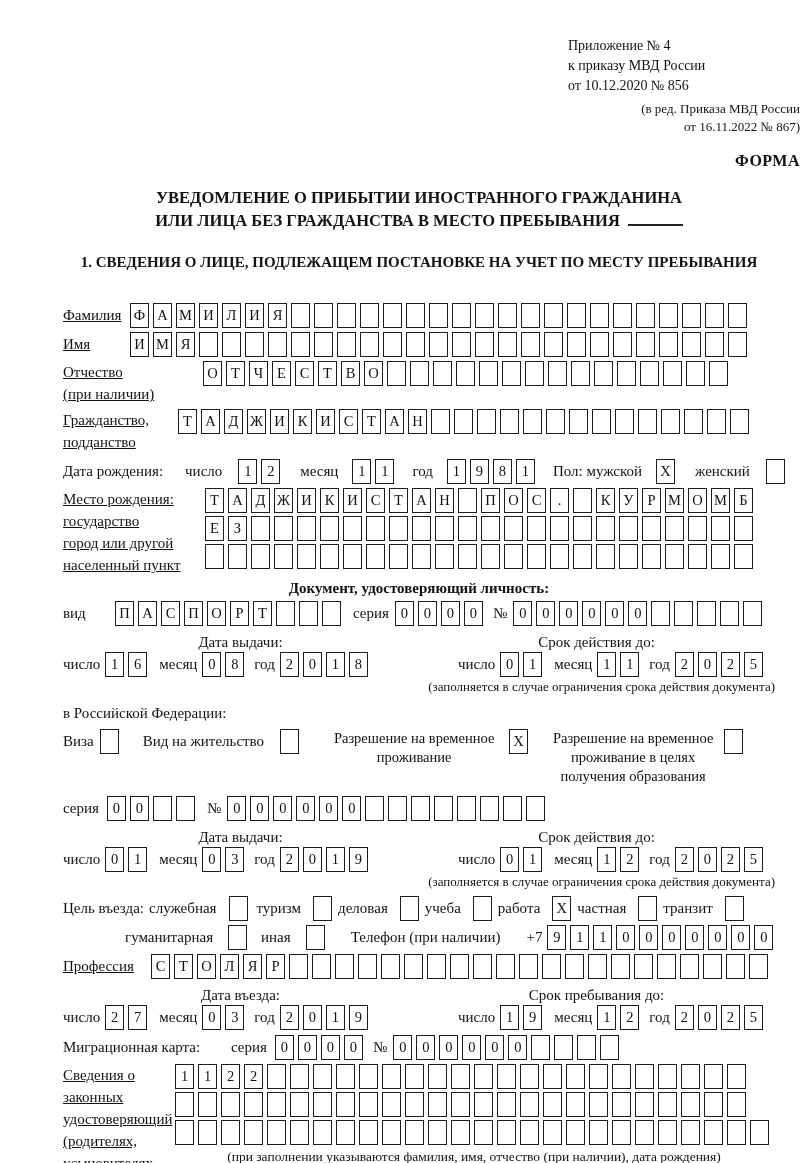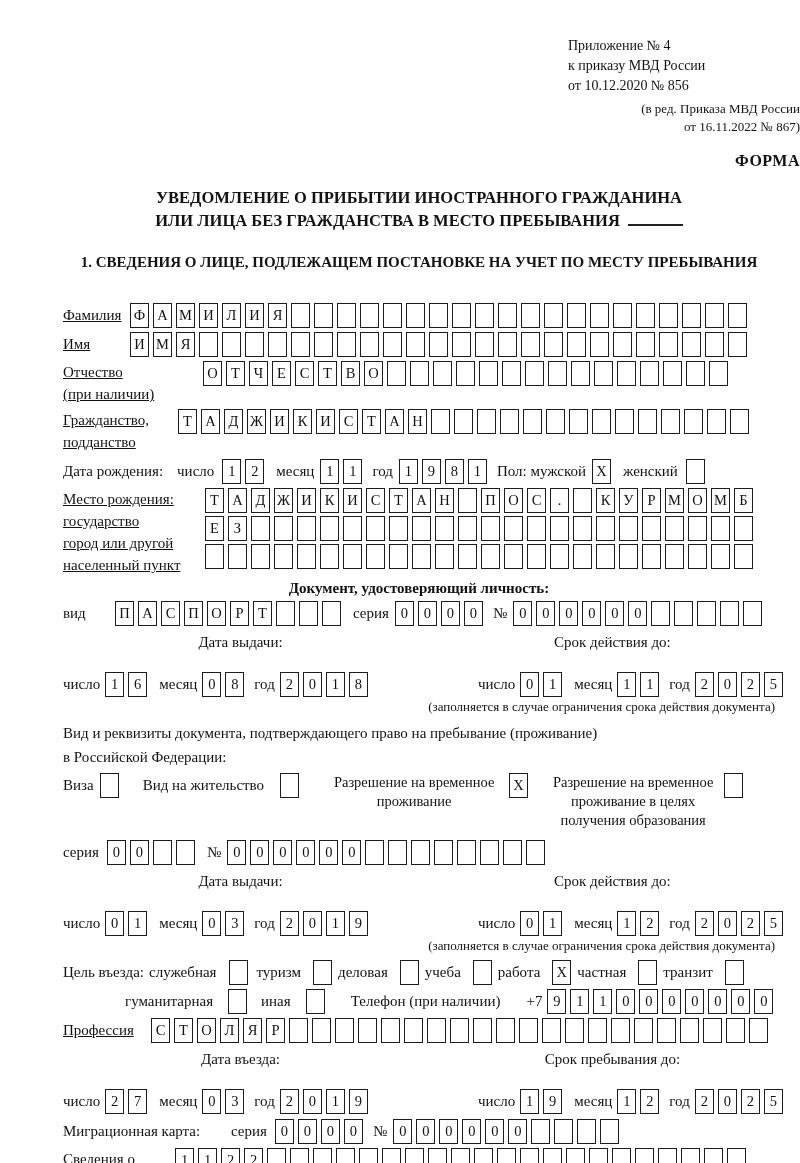--- a/index.html
+++ b/index.html
@@ -21,21 +21,21 @@
           width:19px; height:25px; border:1.5px solid #1c1c1c; margin-right:4px;
           font-size:14.5px; line-height:1; flex:0 0 auto; }
   .cells { display:inline-flex; flex-wrap:nowrap; }
   .frow { display:flex; align-items:flex-start; margin-bottom:4px; }
   .lblcol { flex:0 0 auto;text-decoration:underline; }
   .lblcol div { font-size:15px; line-height:22px; }
   .cellrows .cells { display:flex; margin-bottom:3px; }
 
   .gap6 { margin-right:6px; } .gap8 { margin-right:8px; } .gap14 { margin-right:14px; }
 
-  .dates { display:grid; grid-template-columns:355px 1fr; margin-top:6px;gap:20px; }
+  .dates { display:grid; grid-template-columns:355px 1fr; margin-top:6px; }
   .dates .dhead { text-align:center; font-size:15px; line-height:20px; }
   .dates .dgrp { display:flex; align-items:center; }
   .dates .dgrp .lbl { margin-right:5px; }
   .note { text-align:right; font-size:13px; line-height:17px; margin-top:1px; margin-bottom:6px; }
 
   .intro { font-size:15px; line-height:24px; }
   .visa-row { display:flex; align-items:flex-start; margin-top:4px; margin-bottom:10px; }
   .optwrap { font-size:14.5px; line-height:19px; text-align:center; }
   .cbox { margin-left:6px; }
 
@@ -195,21 +195,21 @@
         <span class="cell"></span>
         <span class="cell"></span>
         <span class="cell"></span>
         <span class="cell"></span>
         <span class="cell"></span>
         <span class="cell"></span>
         <span class="cell"></span>
       </span>
   </div>
 
-  <div class="frow" style="align-items:center; margin-top:6px;">
+  <div class="frow" style="align-items:center; margin-top:6px;gap:8px;">
     <span class="lbl gap14">Дата рождения:</span>
     <span class="lbl gap8">число</span>
     <span class="cells gap8">
         <span class="cell">1</span>
         <span class="cell">2</span>
       </span>
     <span class="lbl gap6">месяц</span>
     <span class="cells gap6">
         <span class="cell">1</span>
         <span class="cell">1</span>
@@ -392,21 +392,20 @@
       <span class="cells">
           <span class="cell">2</span>
           <span class="cell">0</span>
           <span class="cell">2</span>
           <span class="cell">5</span>
         </span>
     </div>
   </div>
   <div class="note">(заполняется в случае ограничения срока действия документа)</div>
 
-  <div class="intro">Вид и реквизиты документа, подтверждающего право на пребывание (проживание)</div>
   <div class="intro">в Российской Федерации:</div>
 
   <div class="visa-row">
     <span class="lbl">Виза</span>
     <span class="cell cbox"></span>
     <span class="lbl" style="margin-left:20px">Вид на жительство</span>
     <span class="cell cbox" style="margin-left:16px"></span>
     <div class="optwrap" style="width:178px; margin-left:22px">Разрешение на временное проживание</div>
     <span class="cell cbox">X</span>
     <div class="optwrap" style="width:170px; margin-left:16px">Разрешение на временное проживание в целях получения образования</div>

